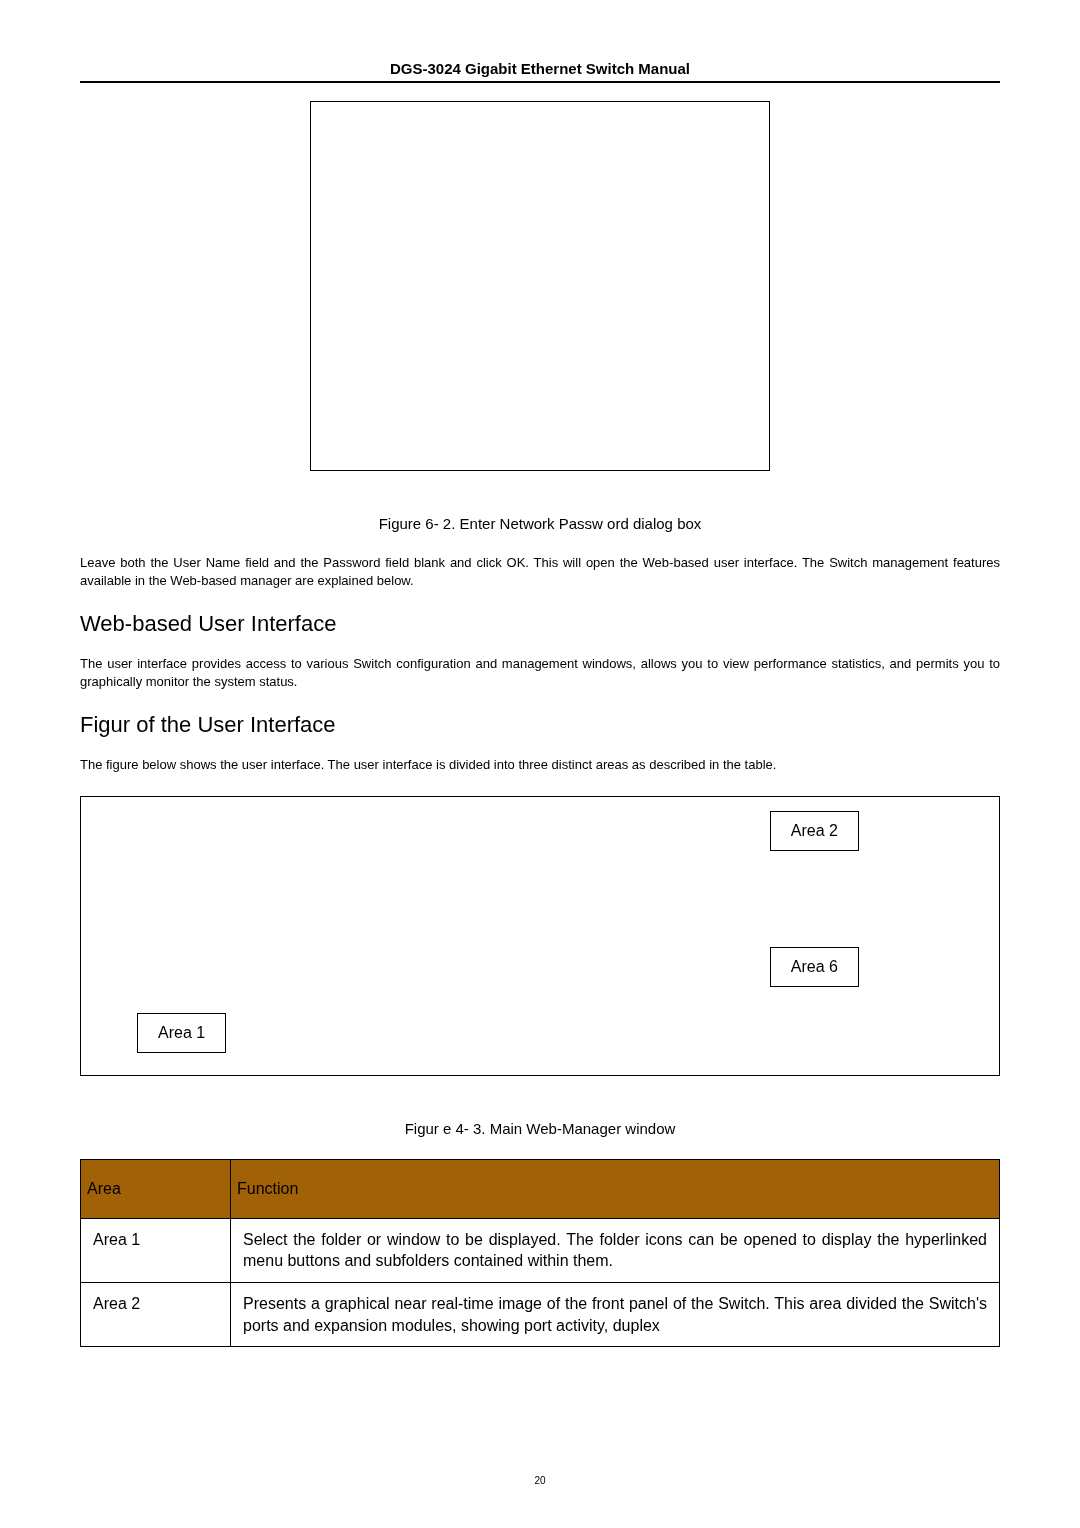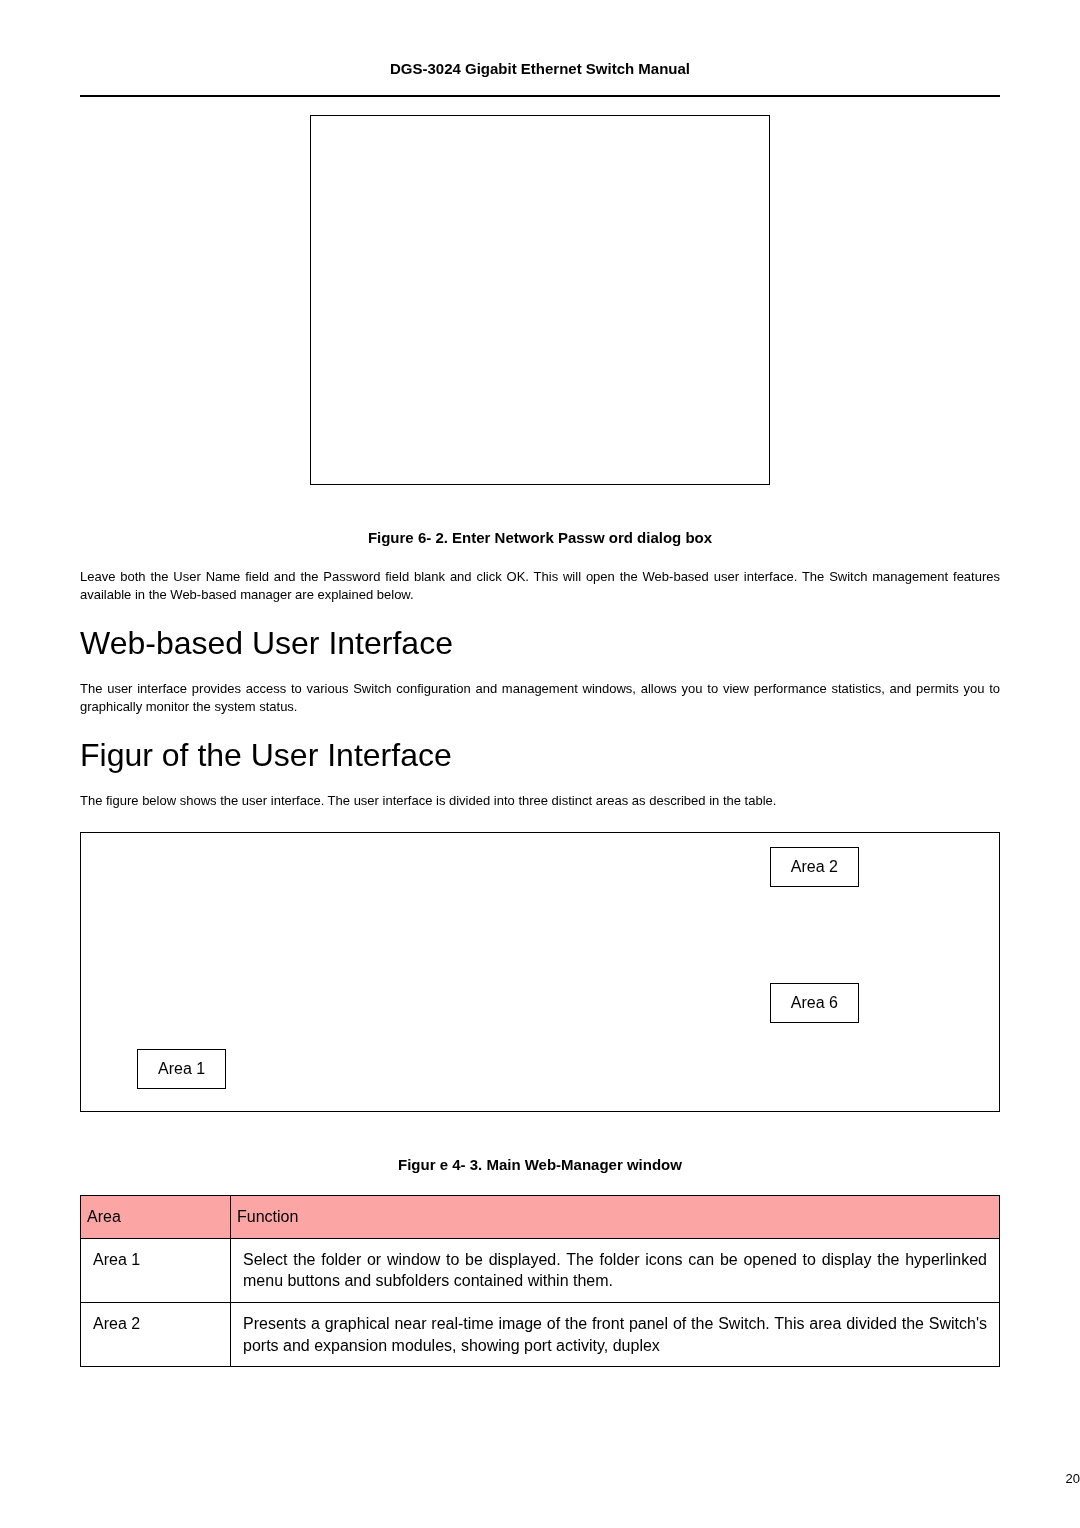--- a/index.html
+++ b/index.html
@@ -10,49 +10,49 @@
     body {
       font-family: Arial, Helvetica, sans-serif;
       background: #fff;
       width: 1080px;
       height: 1528px;
       padding: 60px 80px 40px 80px;
       color: #000;
     }
     .header-rule {
       border-bottom: 2px solid #000;
-      padding-bottom: 18px;
+      padding-bottom: 4px;
       margin-bottom: 18px;
     }
     .header-title {
       font-size: 15px;
       font-weight: bold;
       text-align: center;
     }
     .image-placeholder-1 {
       width: 460px;
       height: 370px;
       border: 1.5px solid #000;
       margin: 0 auto 12px auto;
     }
     .figure-caption {
       text-align: center;
       font-size: 15px;
-      font-weight: bold;
+      font-weight: normal;
       margin-bottom: 22px;
       margin-top: 44px;
     }
     .body-text {
       font-size: 13px;
       line-height: 1.35;
       text-align: justify;
       margin-bottom: 22px;
     }
     .section-heading {
-      font-size: 32px;
+      font-size: 22px;
       font-weight: normal;
       margin-bottom: 18px;
     }
     .ui-diagram {
       border: 1px solid #000;
       position: relative;
       height: 280px;
       margin-bottom: 26px;
     }
     .area-label {
@@ -74,42 +74,42 @@
       bottom: 22px;
       left: 56px;
     }
     .func-table {
       width: 100%;
       border-collapse: collapse;
       font-size: 16px;
     }
     .func-table th {
       border: 1px solid #000;
-      background: #fca5a5;
+      background: #a16207;
       text-align: left;
       font-weight: normal;
-      padding: 12px 6px;
+      padding: 20px 6px;
     }
     .func-table th.col-area {
       width: 150px;
     }
     .func-table td {
       border: 1px solid #000;
       padding: 10px 12px;
       vertical-align: top;
       text-align: justify;
       line-height: 1.35;
     }
     .page-number {
       position: absolute;
       bottom: 42px;
       left: 0;
       width: 1080px;
-      text-align: right;
-      font-size: 13px;
+      text-align: center;
+      font-size: 10px;
     }
   </style>
 </head>
 <body>
 
 <div class="header-rule">
   <div class="header-title">DGS-3024 Gigabit Ethernet Switch Manual</div>
 </div>
 
 <div class="image-placeholder-1"></div>

